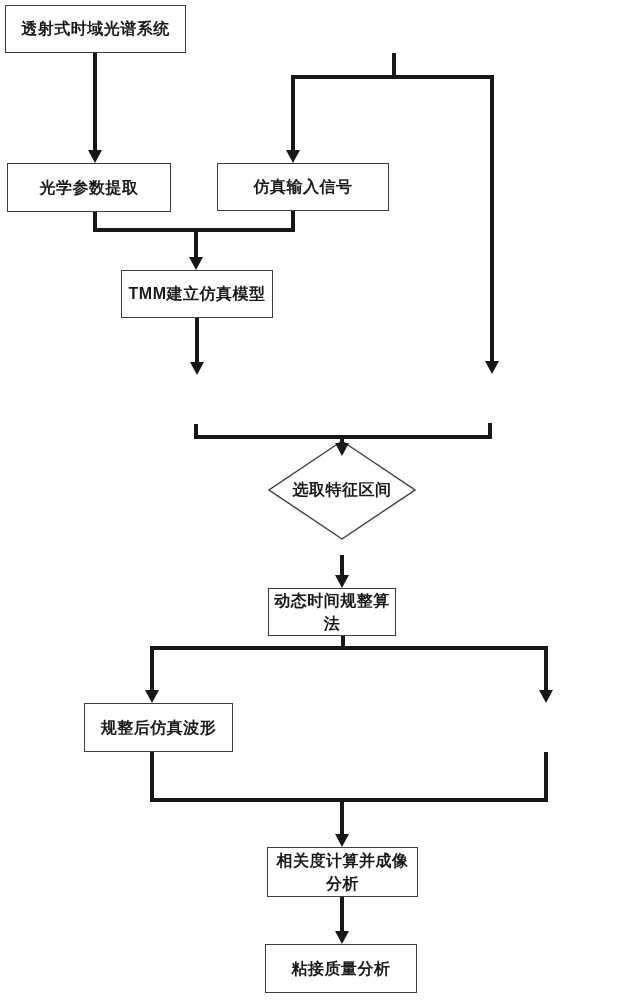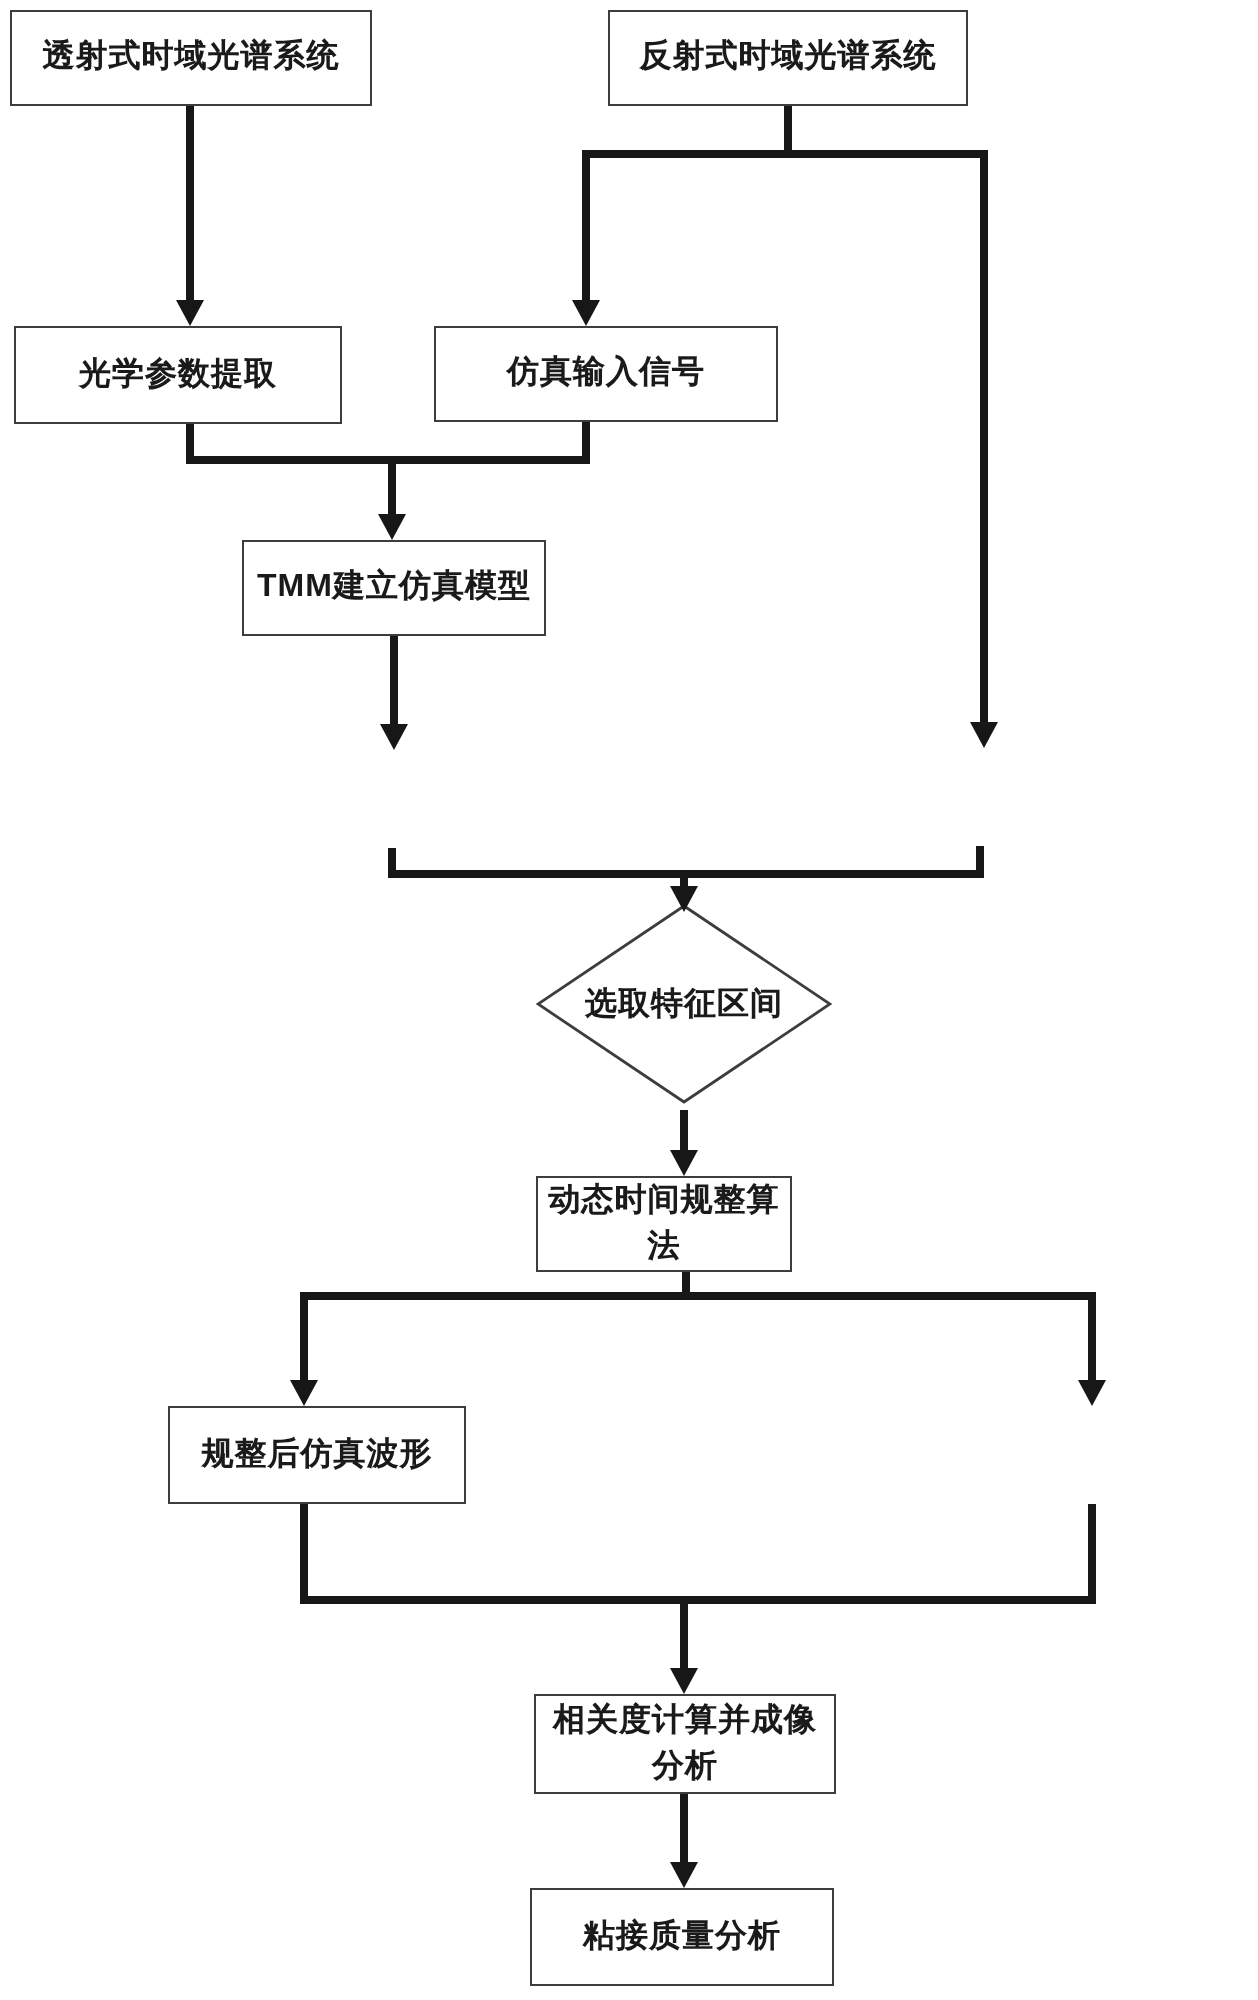--- a/index.html
+++ b/index.html
@@ -29,35 +29,34 @@
     padding:2px 3px;
   }
   .vline{position:absolute;width:4px;background:var(--line);}
   .hline{position:absolute;height:4px;background:var(--line);}
   .arrowhead{
     position:absolute;width:0;height:0;
     border-left:7px solid transparent;
     border-right:7px solid transparent;
     border-top:13px solid var(--line);
   }
-  .diamond-wrap{position:absolute;left:268px;top:452px;width:148px;height:100px;text-decoration:underline;}
+  .diamond-wrap{position:absolute;left:268px;top:440px;width:148px;height:100px;text-decoration:underline;}
   .diamond-wrap svg{position:absolute;left:0;top:0;}
   .diamond-label{
     position:absolute;left:0;top:0;width:148px;height:100px;
     display:flex;align-items:center;justify-content:center;
     font-size:16px;font-weight:bold;color:var(--text);letter-spacing:0.5px;
   }
 </style>
 </head>
 <body>
 
 <div id="canvas">
 
   <div class="node" style="left:5px;top:5px;width:181px;height:48px">透射式时域光谱系统</div>
-  <div class="node" style="left:304px;top:5px;width:180px;height:48px">反射式时域光谱系统</div>
 
   <div class="node" style="left:7px;top:163px;width:164px;height:49px">光学参数提取</div>
   <div class="node" style="left:217px;top:163px;width:172px;height:48px">仿真输入信号</div>
 
   <div class="node" style="left:121px;top:270px;width:152px;height:48px">TMM建立仿真模型</div>
 
 
   <div class="diamond-wrap">
     <svg width="148" height="100" viewBox="0 0 148 100">
       <polygon points="74,1 147,50 74,99 1,50" fill="#ffffff" stroke="#3d3d3d" stroke-width="1.4"></polygon>

